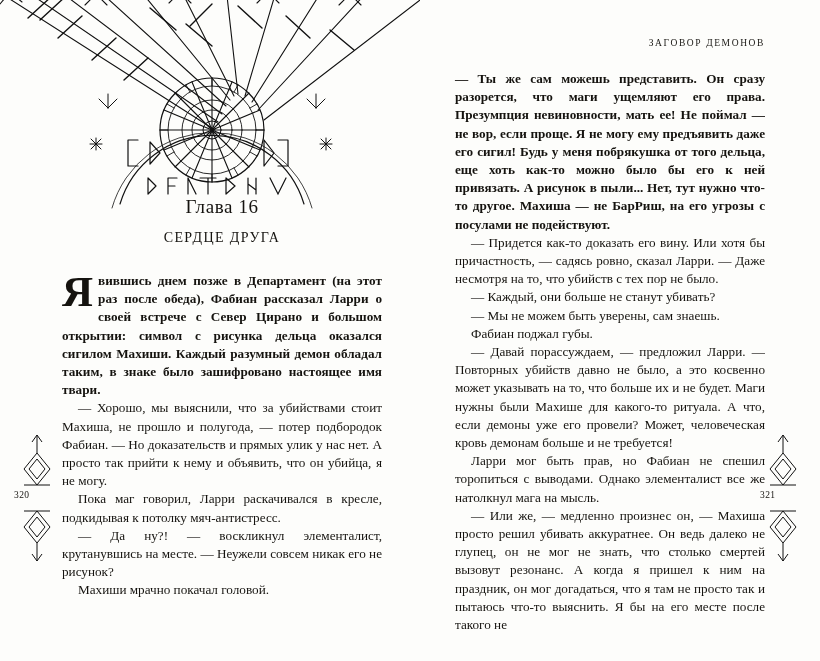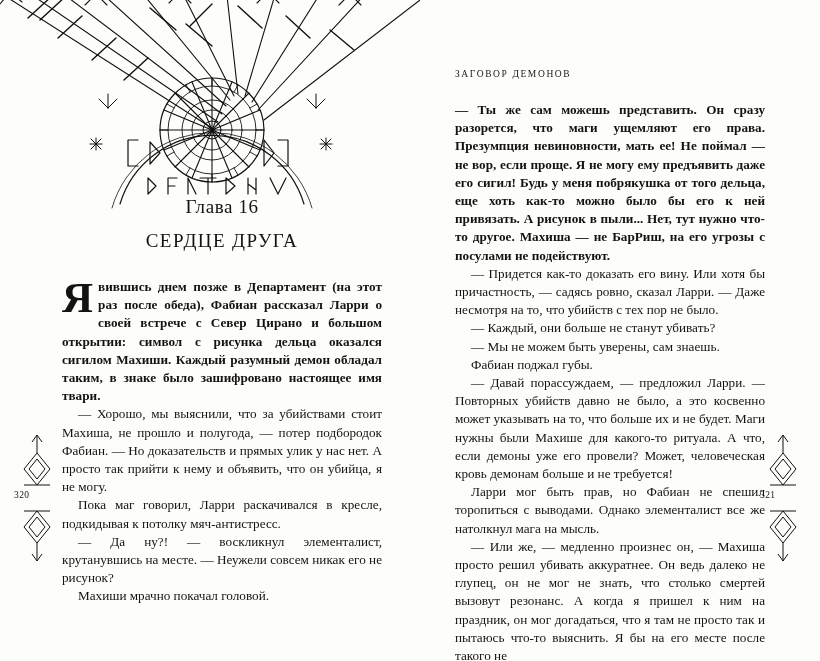--- a/index.html
+++ b/index.html
@@ -44,39 +44,39 @@
     height: 518px;
   }
   .col-right {
     left: 455px;
     top: 0;
     width: 310px;
     height: 661px;
   }
 
   .running-head {
-    text-align: left;
+    text-align: right;
     font-size: 9.5px;
     letter-spacing: 1.6px;
     text-transform: uppercase;
-    margin-top: 69px;
+    margin-top: 38px;
     color: #1a1814;
   }
 
   .chapter-block {
     margin-top: 196px;
     text-align: center;
   }
   .chapter-num {
     font-size: 19px;
     letter-spacing: 0.6px;
     margin-bottom: 12px;
   }
   .chapter-title {
-    font-size: 19px;
+    font-size: 14px;
     letter-spacing: 1.4px;
     text-transform: uppercase;
   }
 
   .body-text {
     margin-top: 26px;
     font-size: 13.2px;
     line-height: 18.2px;
     text-align: justify;
     text-justify: inter-word;

